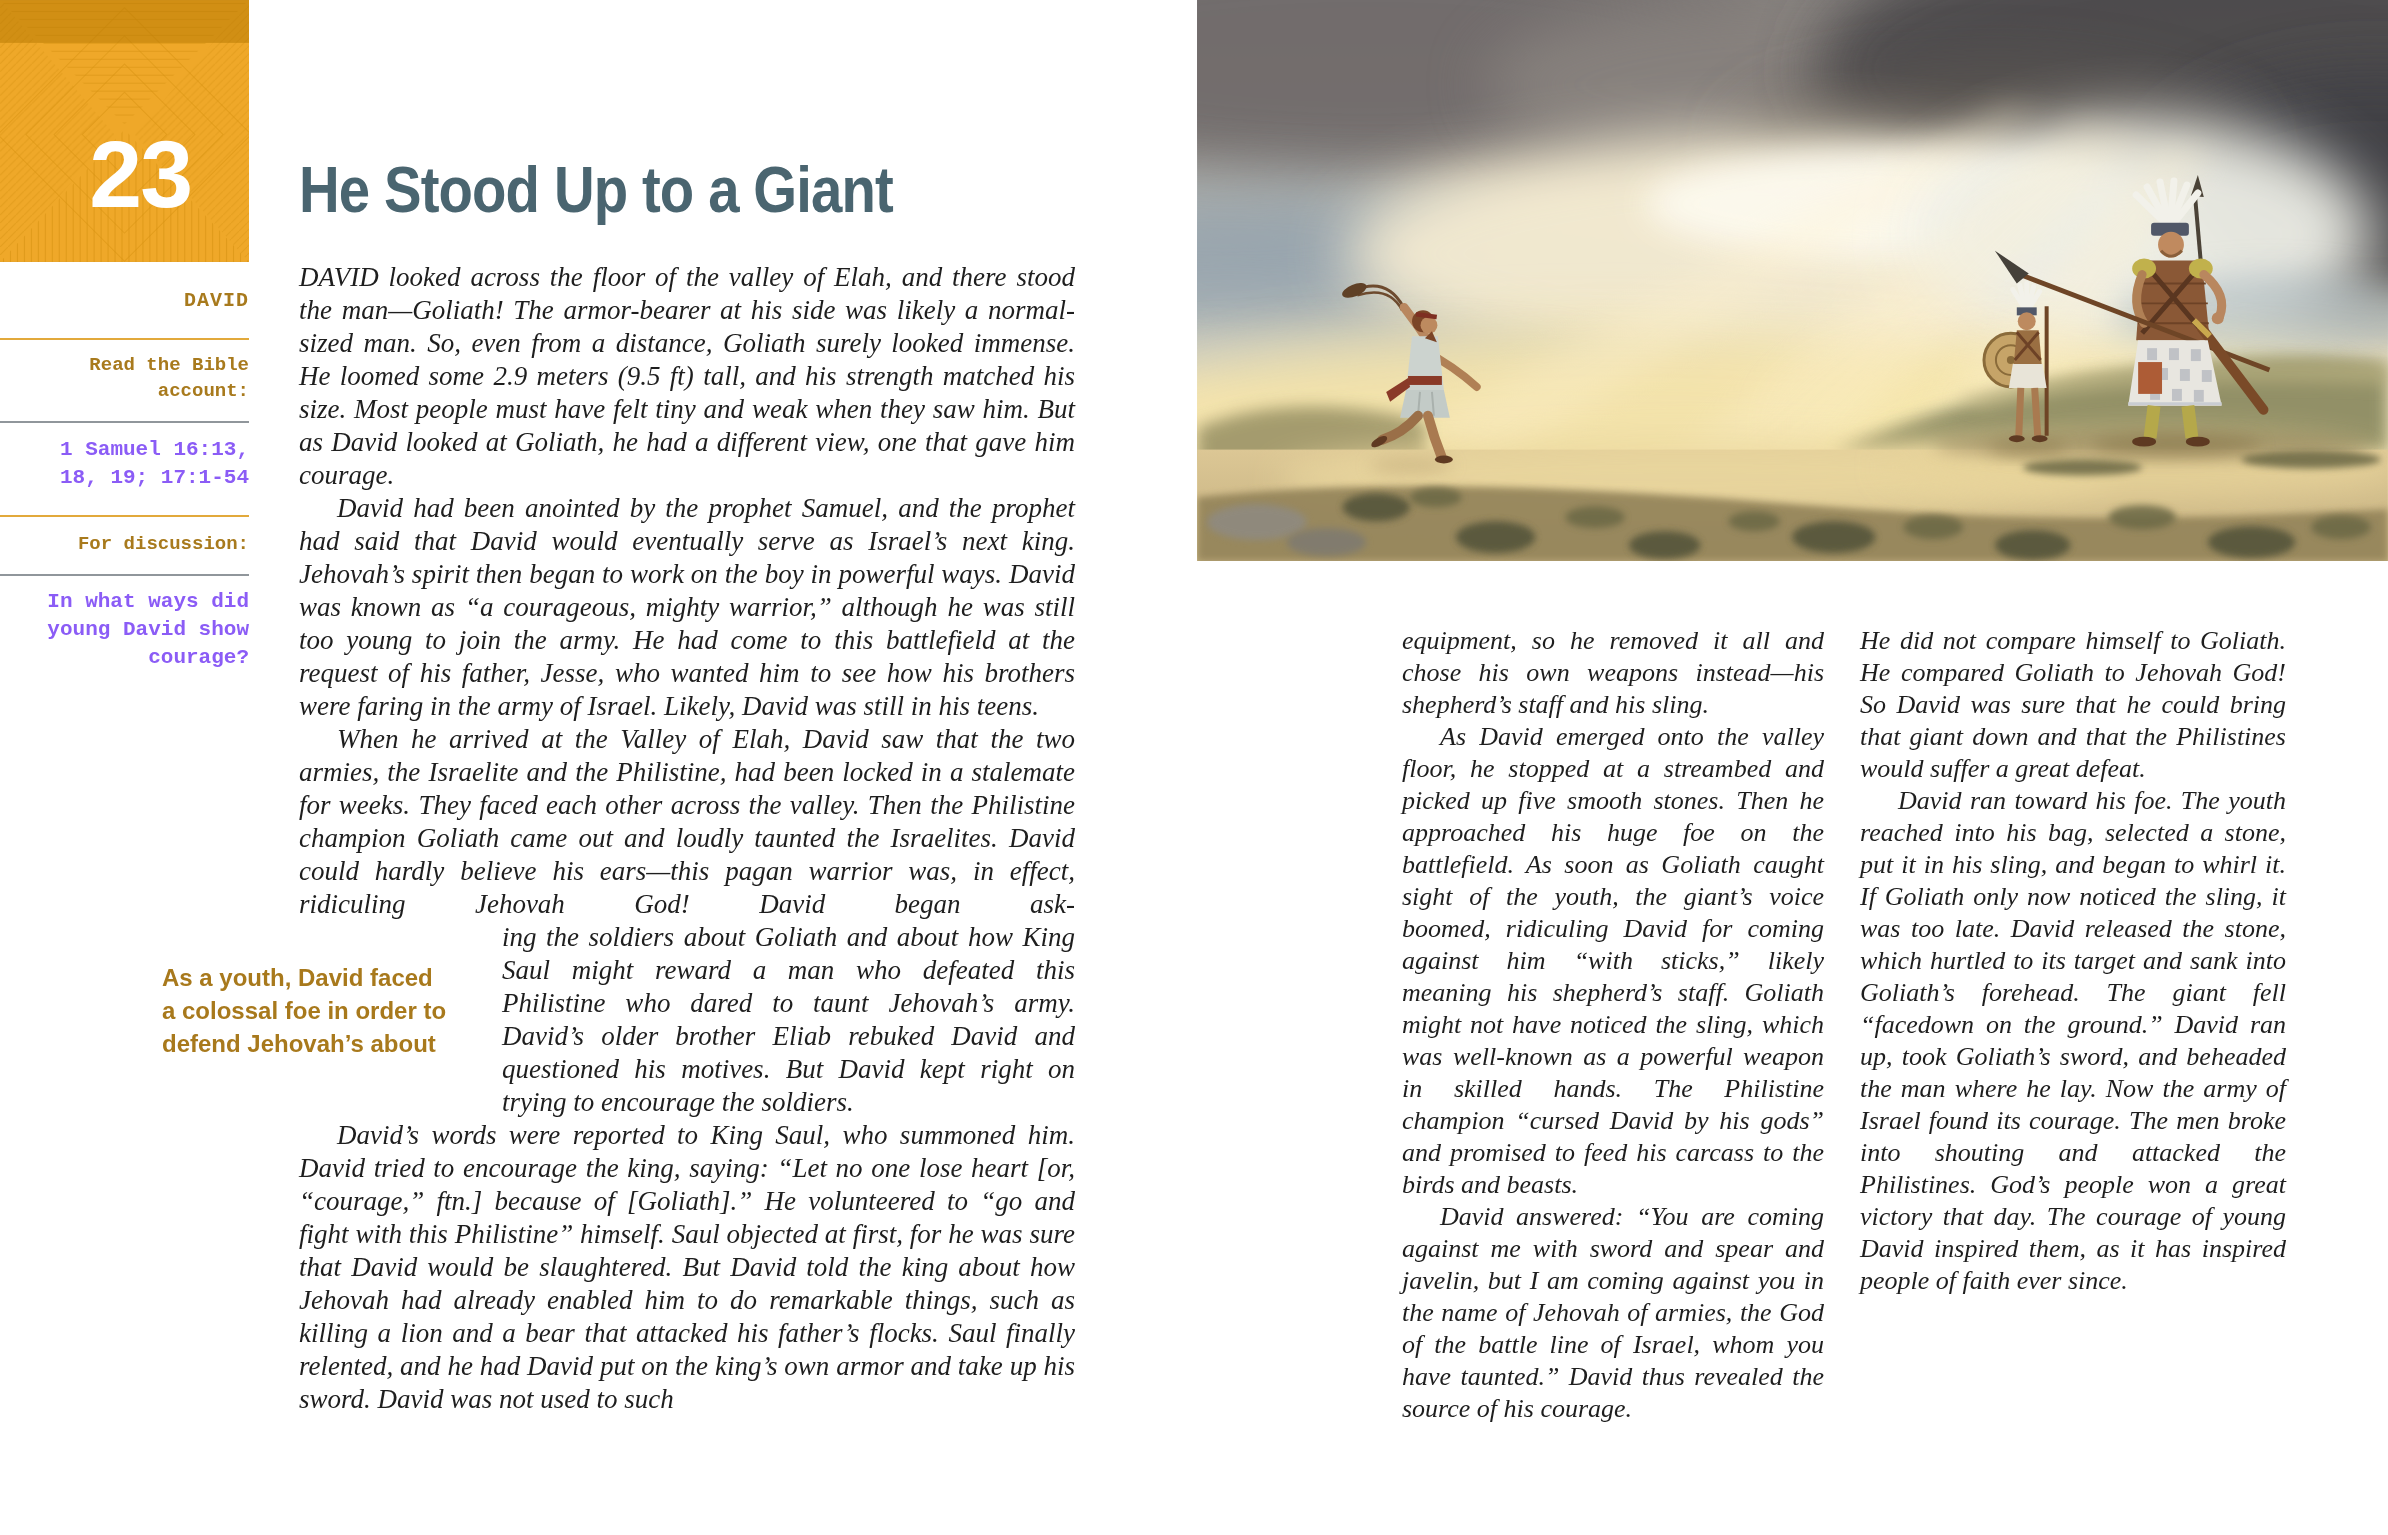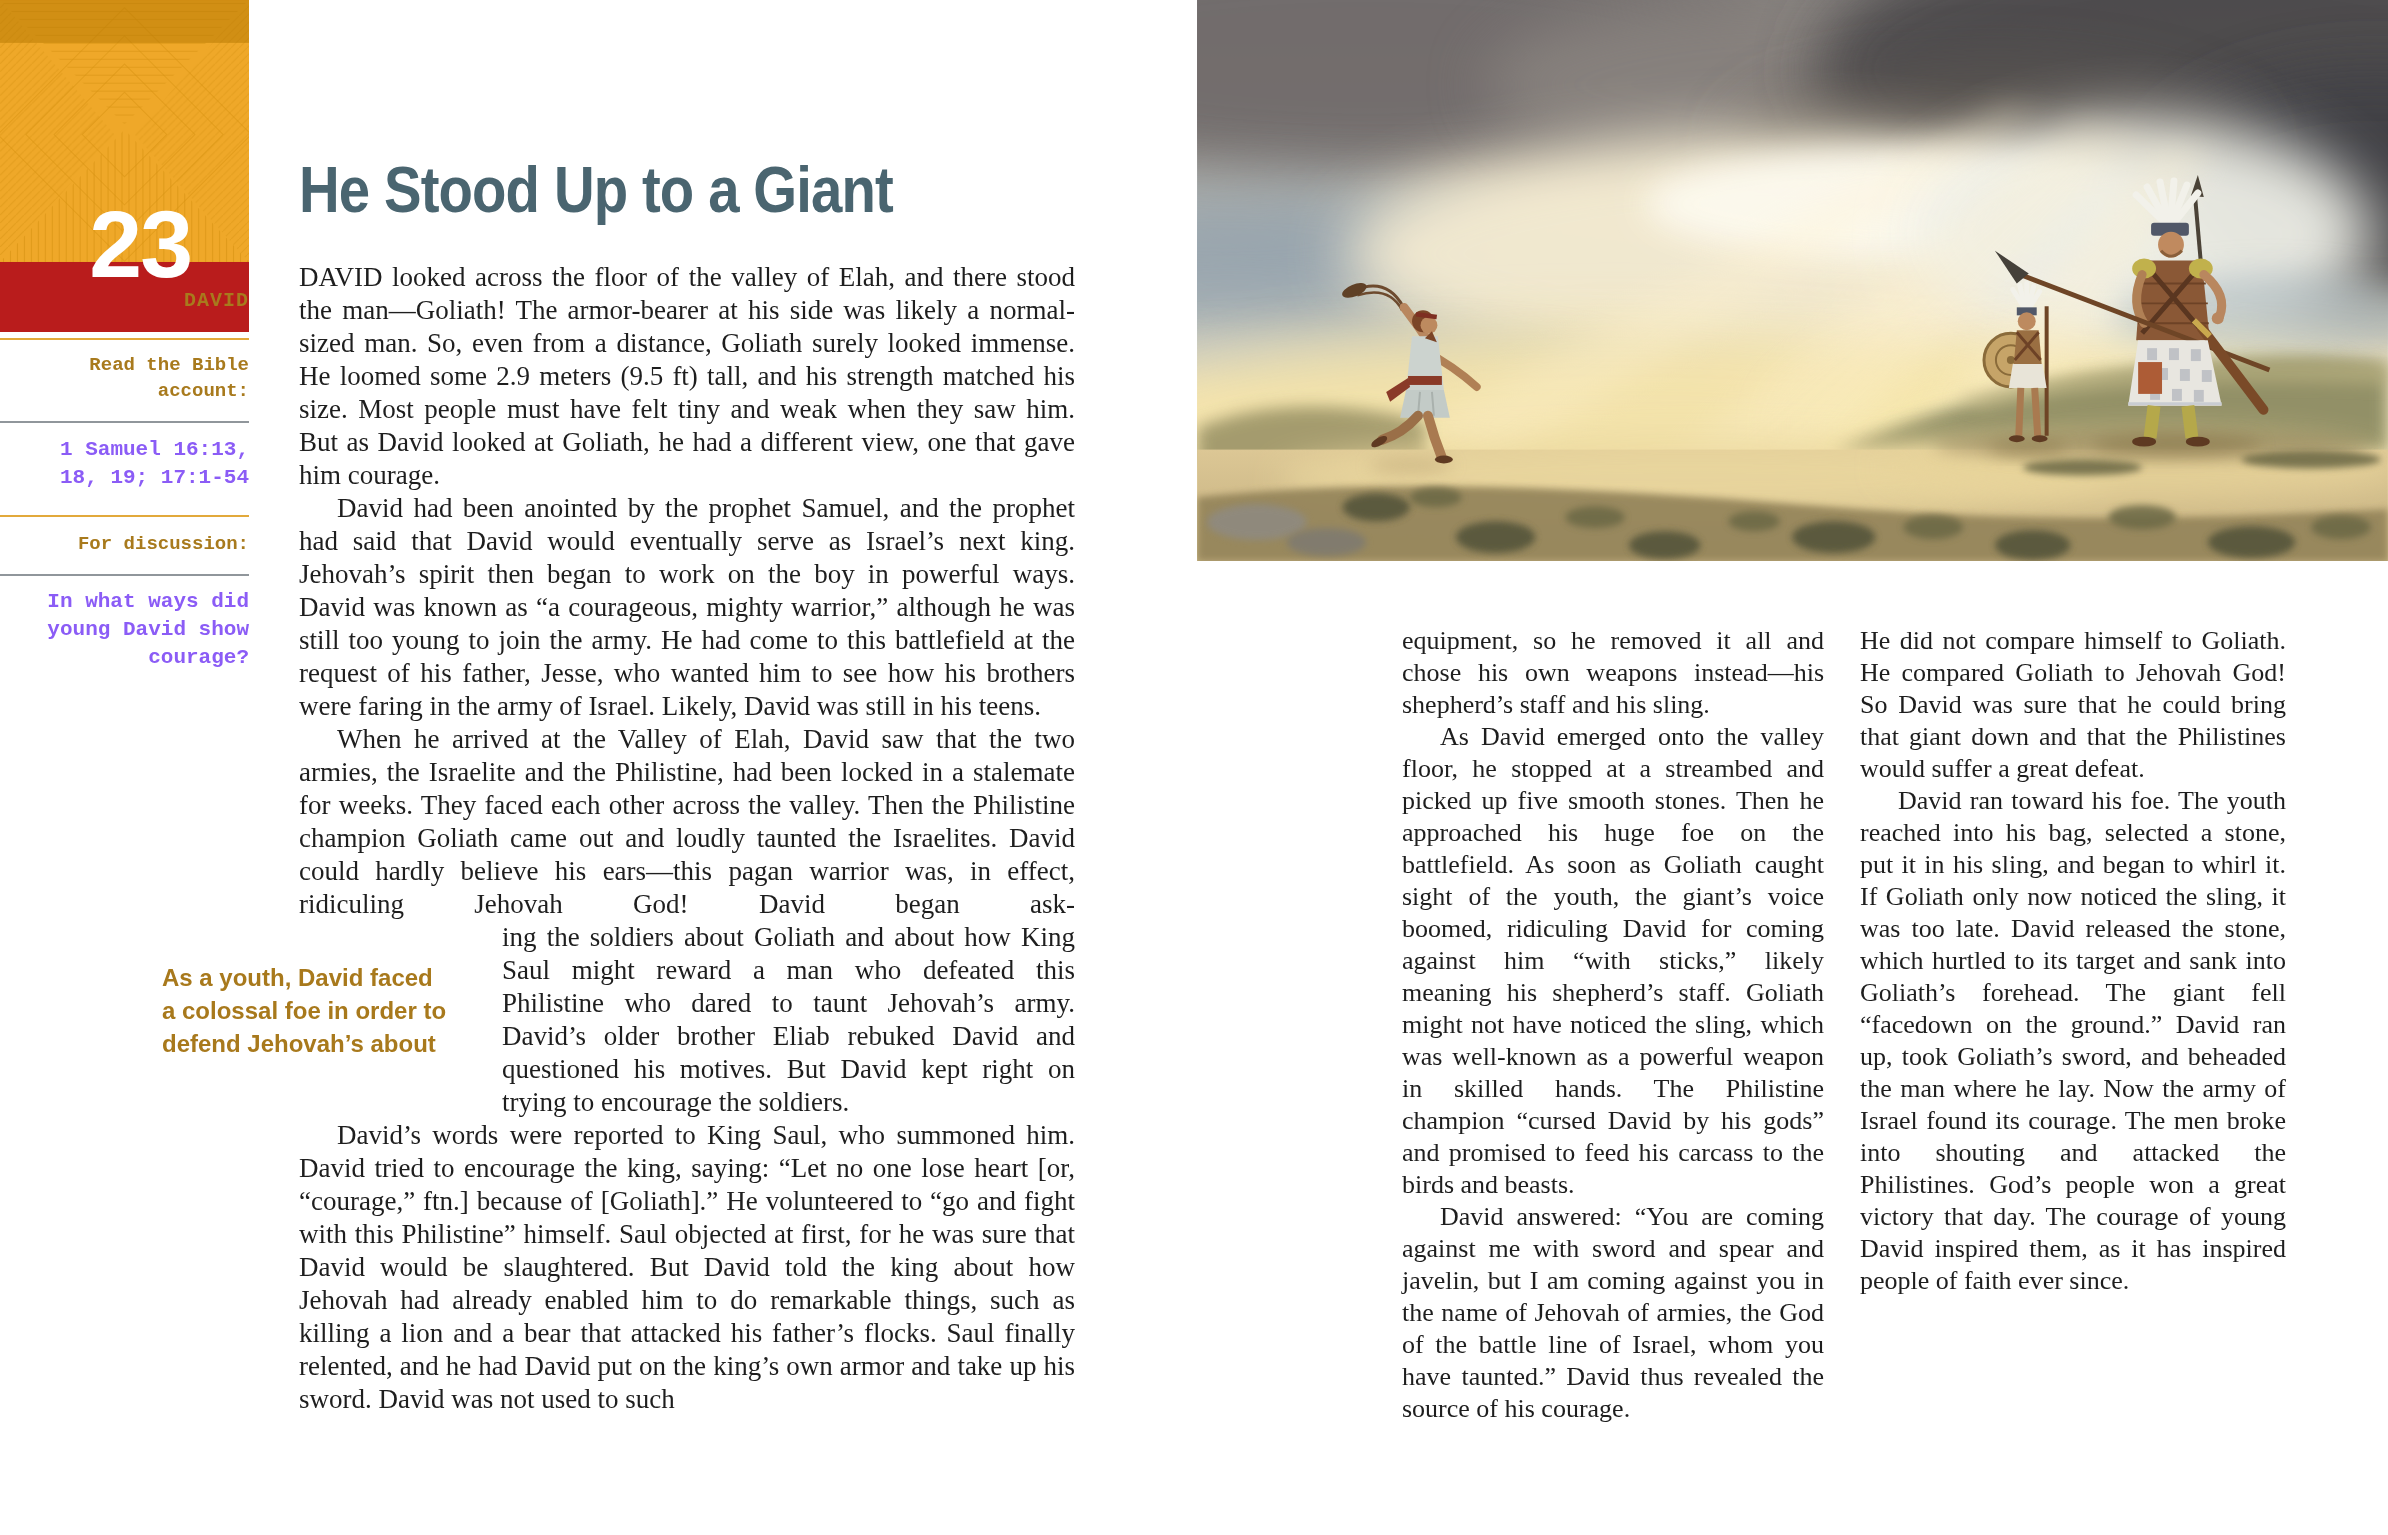--- a/index.html
+++ b/index.html
@@ -1,21 +1,21 @@
 <!DOCTYPE html>
 <html lang="en"><head>
 <meta charset="utf-8">
 <style>
   html,body{margin:0;padding:0;}
   body{
     width:2388px;height:1535px;position:relative;overflow:hidden;background:#ffffff;
     font-family:"Liberation Serif",serif;color:#1e1e1e;
   }
   
-  #gold-block{position:absolute;left:0;top:0;width:249px;height:332px;background:#b91c1c;}
+  #gold-block{position:absolute;left:0;top:0;width:249px;height:262px;background:#1d4ed8;}
   #gold-block svg{position:absolute;left:0;top:0;display:block;}
   #chapter-number{
     position:absolute;right:58px;bottom:40px;
     font-family:"Liberation Sans",sans-serif;font-weight:bold;font-size:95px;line-height:1;
     color:#ffffff;letter-spacing:-2px;
   }
   
   #sidebar{position:absolute;left:0;top:262px;width:249px;text-align:right;
     font-family:Liberation Mono, monospace;}
   .side-rule{height:2px;border:0;margin:0;}
@@ -29,21 +29,21 @@
   #rule2{margin-top:17px;} #scripture{margin-top:13px;}
   #rule3{margin-top:23px;} #discussion-label{margin-top:14px;}
   #rule4{margin-top:17px;} #discussion-question{margin-top:12px;}
   
   #col1{position:absolute;left:299px;top:155px;width:776px;}
   #page-title{
     margin:0 0 36px 0;font-family:"Liberation Sans",sans-serif;font-weight:bold;
     font-size:64px;line-height:70px;color:#4a6570;letter-spacing:-1px;white-space:nowrap;
     transform:scaleX(.88);transform-origin:0 50%;
   }
-  .para{margin:0;font-size:27px;line-height:33px;text-align:justify;hyphens:auto;}
+  .para{margin:0;font-size:27px;line-height:33px;text-align:justify;hyphens:auto;font-style:italic;}
   .indent{text-indent:38px;}
   .flushlast{text-align-last:justify;}
   .wrapblock::after{content:"";display:block;clear:both;}
   #pull-quote{
     float:left;width:289px;margin-left:-137px;padding:40px 51px 50px 0;
     font-family:"Liberation Sans",sans-serif;font-weight:bold;font-size:24px;line-height:33px;
     color:#a8791c;text-align:left;white-space:pre-line;
   }
   
   #cols{position:absolute;left:1402px;top:625px;display:flex;gap:36px;}

